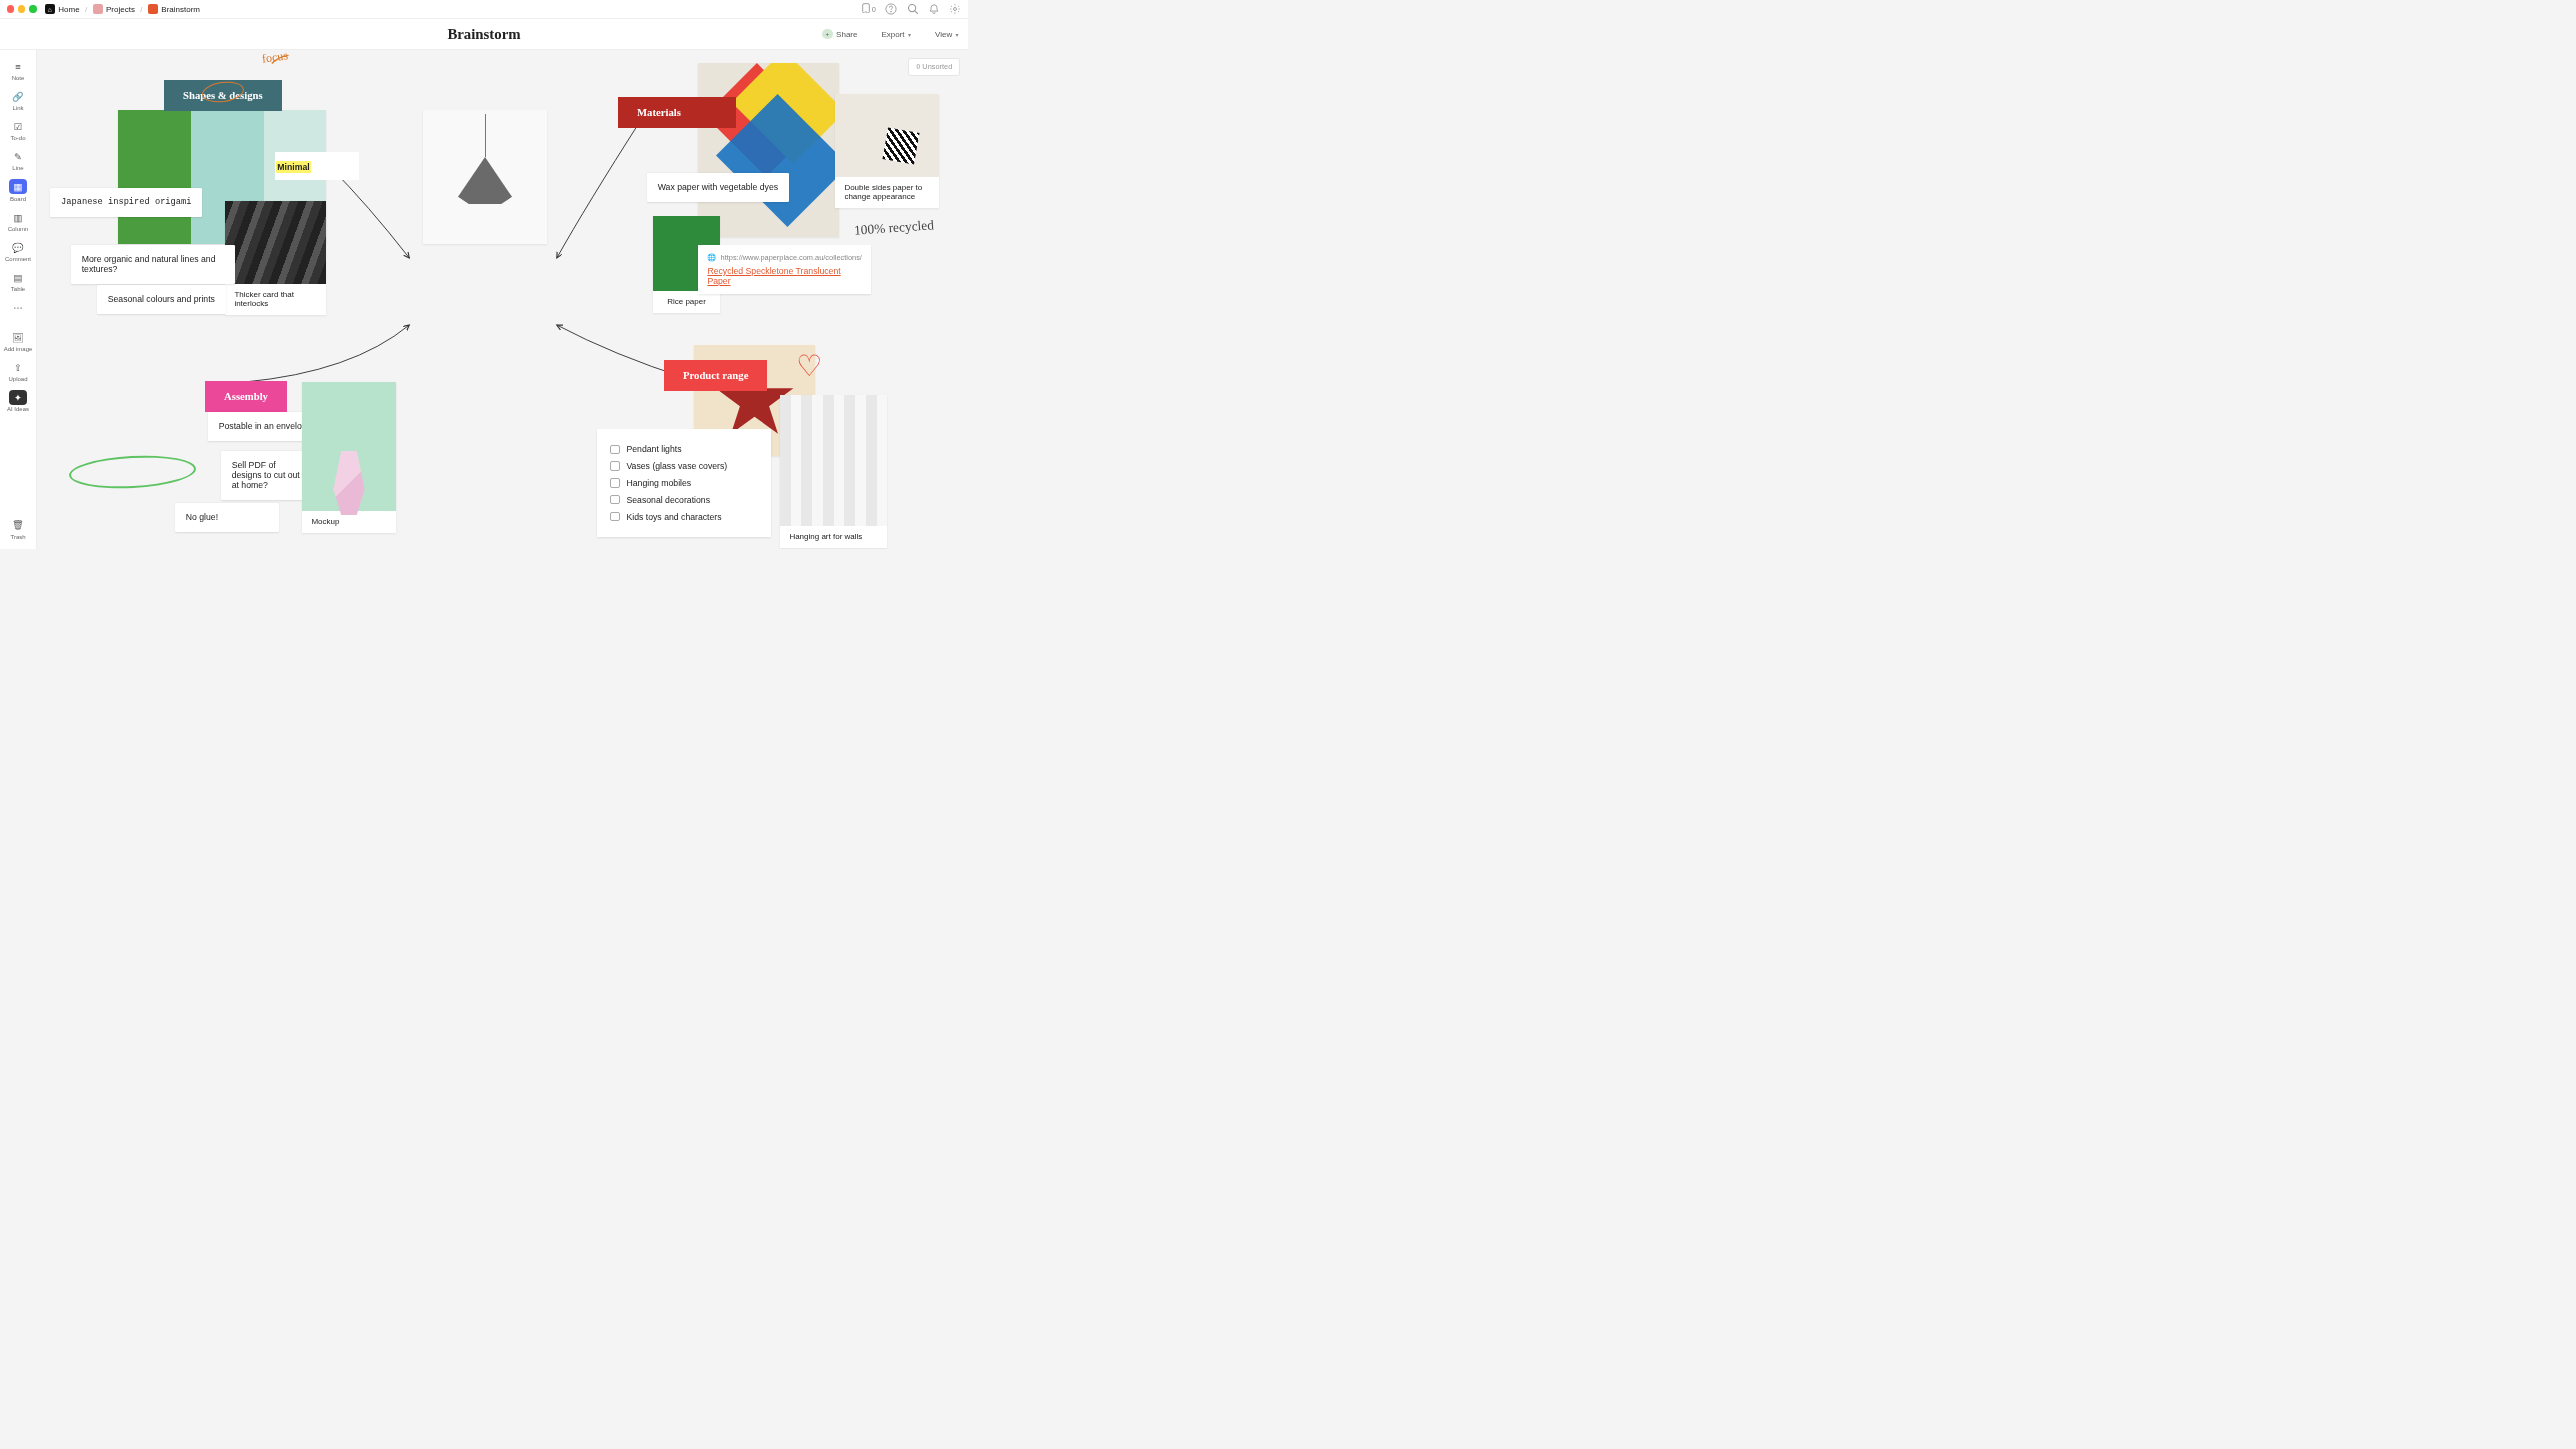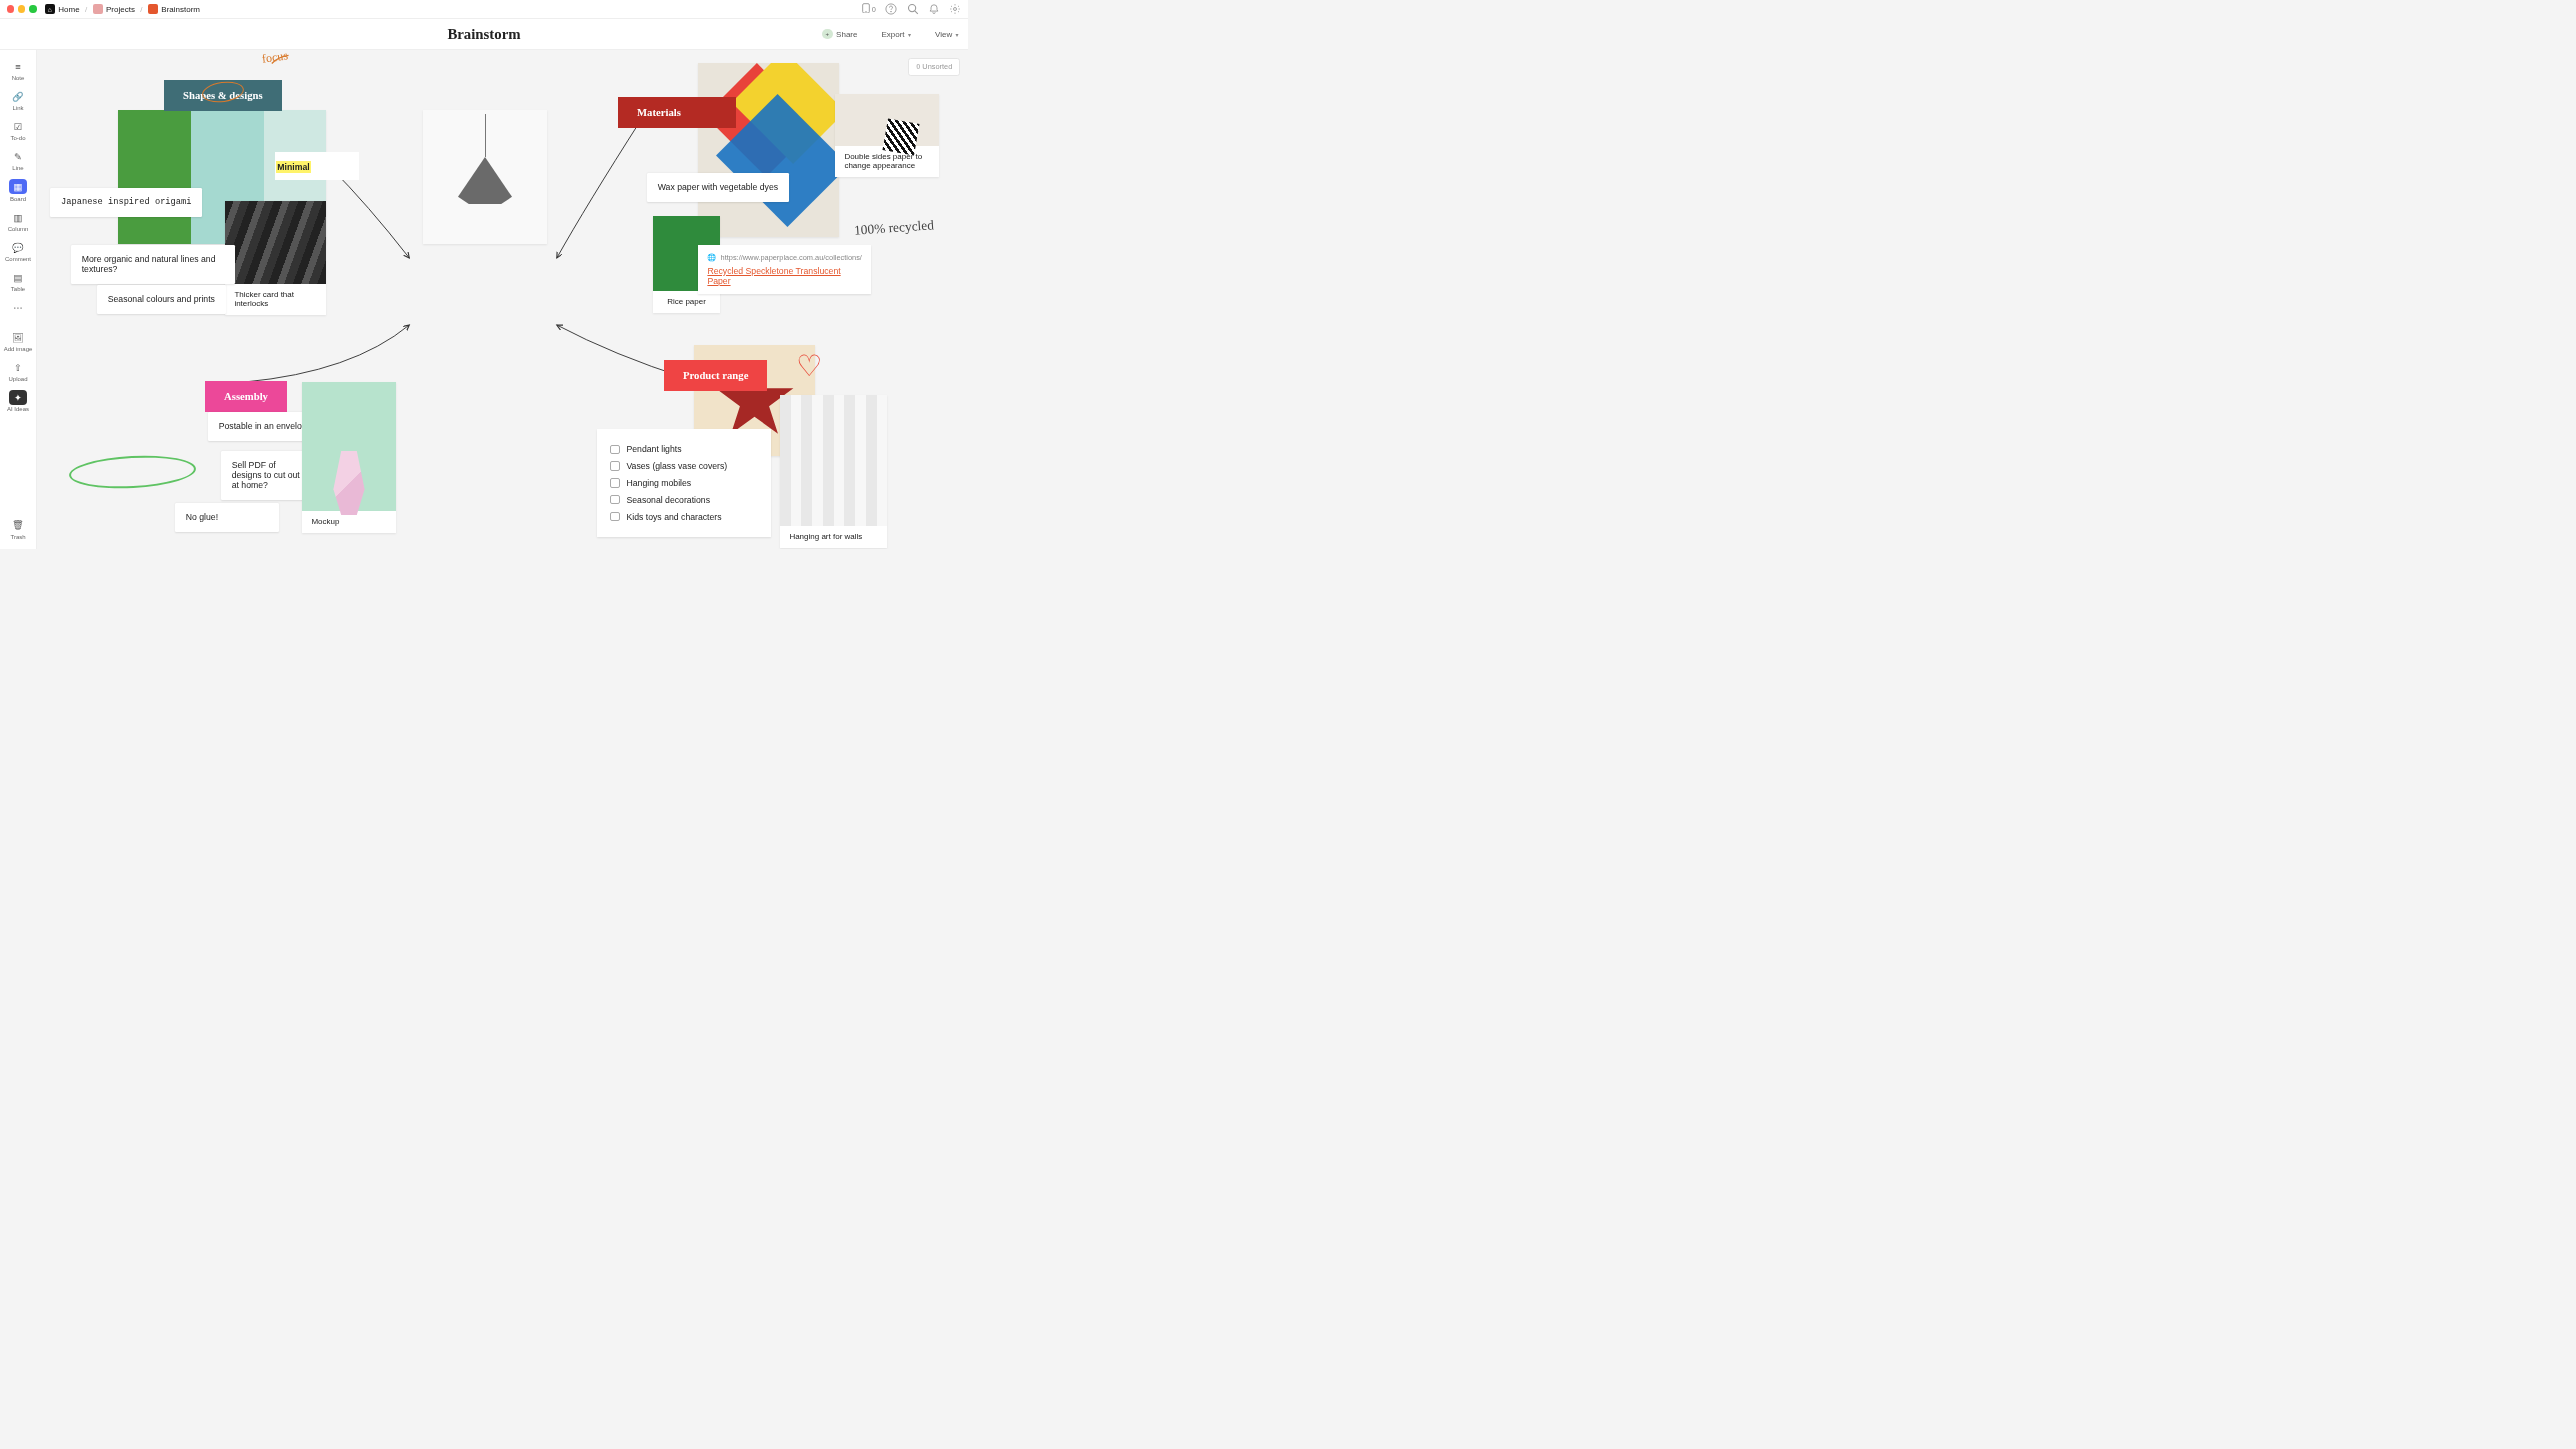--- a/index.html
+++ b/index.html
@@ -306,21 +306,21 @@
     <div class="img-ph color-paper" style="left:661px;top:13.4px;width:141px;height:174px;">
       <div class="cp-tri" style="left:20px;top:20px;width:87px;height:74px;background:#e8423a;transform:rotate(45deg);"></div>
       <div class="cp-tri" style="left:47px;top:6.7px;width:87px;height:74px;background:#f3d22e;transform:rotate(45deg);"></div>
       <div class="cp-tri" style="left:34px;top:54px;width:101px;height:87px;background:#1a72c1;transform:rotate(45deg);opacity:.9;"></div>
     </div>
     <div class="label-card red" style="left:558px;top:47px;width:118px;margin-left:23px;">Materials</div>
     <div class="card" style="left:610px;top:123px;">Wax paper with vegetable dyes</div>
     <div class="img-ph green-sq" style="left:584px;top:166px;width:67px;height:97px;">
       <div class="img-caption" style="text-align:center;">Rice paper</div>
     </div>
-    <div class="img-ph hands-fold" style="left:798px;top:44px;width:104px;height:83px;">
+    <div class="img-ph hands-fold" style="left:798px;top:44px;width:104px;height:114px;">
       <div class="img-caption">Double sides paper to change appearance</div>
     </div>
     <div class="hand" style="left:817px;top:171px;font-size:13.4px;transform:rotate(-4deg);line-height:1;">100% recycled</div>
     <div class="linkcard" style="left:661px;top:195px;">
       <div class="linkurl">
         <span>🌐</span>
         <span>https://www.paperplace.com.au/collections/re</span>
       </div>
       <div class="linktitle">Recycled Speckletone Translucent Paper</div>
     </div>

